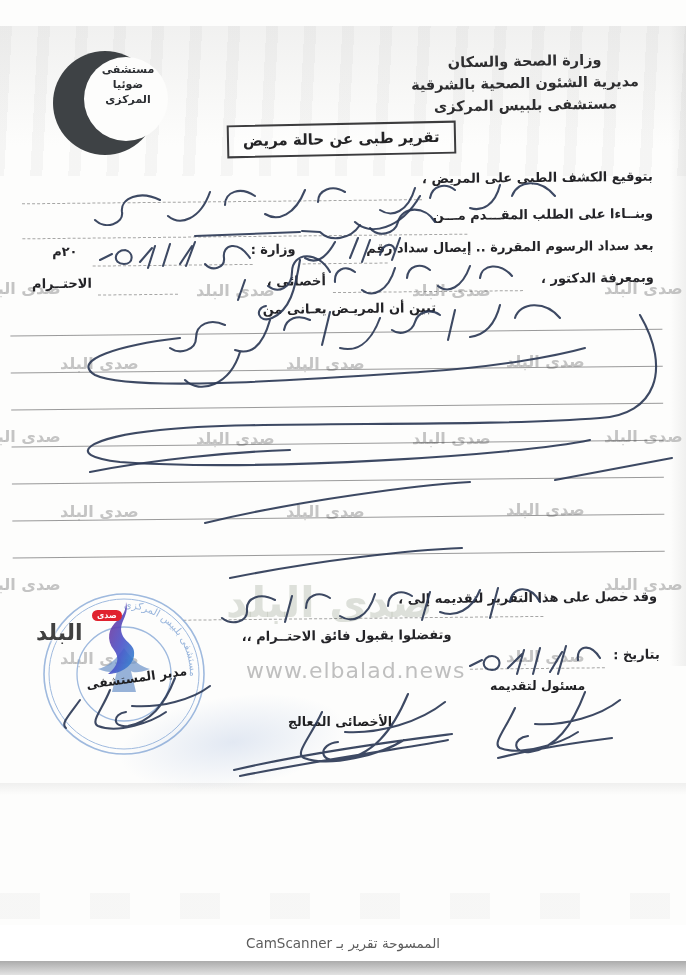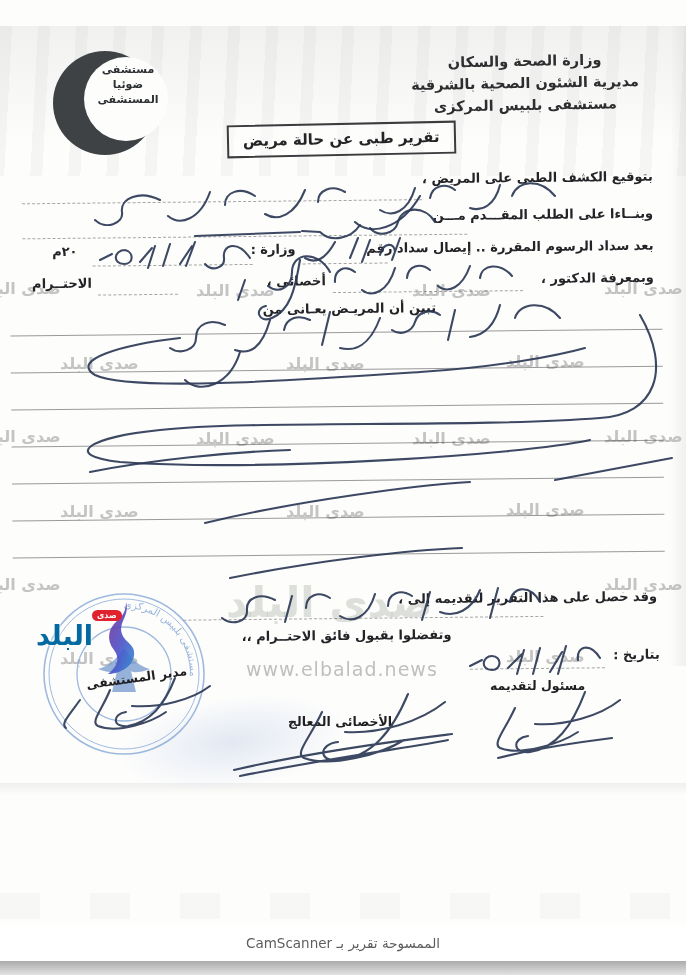--- a/index.html
+++ b/index.html
@@ -32,24 +32,24 @@
   .form-layer{position:absolute;inset:0;z-index:4;transform:rotate(-0.6deg);}
   .lbl{position:absolute;font-weight:bold;color:#242428;font-size:13px;white-space:nowrap;direction:rtl;}
   .dash{position:absolute;height:0;border-bottom:1.5px dashed rgba(60,60,60,.45);z-index:2;}
   .rule{position:absolute;left:12px;width:652px;height:0;border-bottom:1.4px solid rgba(55,55,58,.50);z-index:2;}
 
   
   .wm{position:absolute;z-index:3;display:flex;align-items:center;gap:34px;
     font-weight:bold;font-size:16px;color:rgba(150,150,150,.55);direction:rtl;white-space:nowrap;}
   .wm-big{position:absolute;left:226px;top:578px;z-index:3;font-size:42px;font-weight:bold;
     color:rgba(150,158,138,.30);direction:rtl;letter-spacing:2px;}
-  .wm-url{position:absolute;left:246px;top:658px;z-index:5;font-size:19px;
+  .wm-url{position:absolute;left:246px;top:658px;z-index:5;font-size:22px;
     color:rgba(150,150,150,.60);letter-spacing:1px;}
   .balad-logo{position:absolute;left:34px;top:600px;width:120px;height:80px;z-index:6;}
-  .balad-word{position:absolute;left:2px;top:20px;font-size:27px;font-weight:bold;color:#0369a1;
+  .balad-word{position:absolute;left:2px;top:20px;font-size:22px;font-weight:bold;color:#404040;
     direction:rtl;text-shadow:0 0 2px #fff,0 0 4px #fff;}
   .balad-sada{position:absolute;left:58px;top:10px;font-size:8px;font-weight:bold;color:#fff;
     background:#e0222e;border-radius:7px;padding:1px 5px;direction:rtl;text-align:center;}
 
   
   .stamp{position:absolute;left:26px;top:576px;z-index:4;opacity:.88;}
   .stamp-smudge{position:absolute;left:108px;top:692px;width:250px;height:100px;z-index:2;
     transform:rotate(-8deg);
     background:radial-gradient(ellipse at center, rgba(118,150,205,.20), rgba(255,255,255,0) 65%);}
 
@@ -74,21 +74,21 @@
   <div class="paper-edge"></div>
   <div class="bottom-texture"></div>
 
   <svg class="crescent" viewBox="0 0 124 118">
     <circle cx="55" cy="59" r="52" fill="#3e4245"></circle>
     <circle cx="76" cy="55" r="42" fill="#fdfdfc"></circle>
   </svg>
   <div class="crescent-text">
     <div>مستشفى</div>
     <div>ضوئيا</div>
-    <div>المستشفى</div>
+    <div>المركزى</div>
   </div>
 
   <div class="letterhead">
     <div>وزارة الصحة والسكان</div>
     <div>مديرية الشئون الصحية بالشرقية</div>
     <div>مستشفى بلبيس المركزى</div>
   </div>
 
   <div class="titlebox">تقرير طبى عن حالة مريض</div>
 

